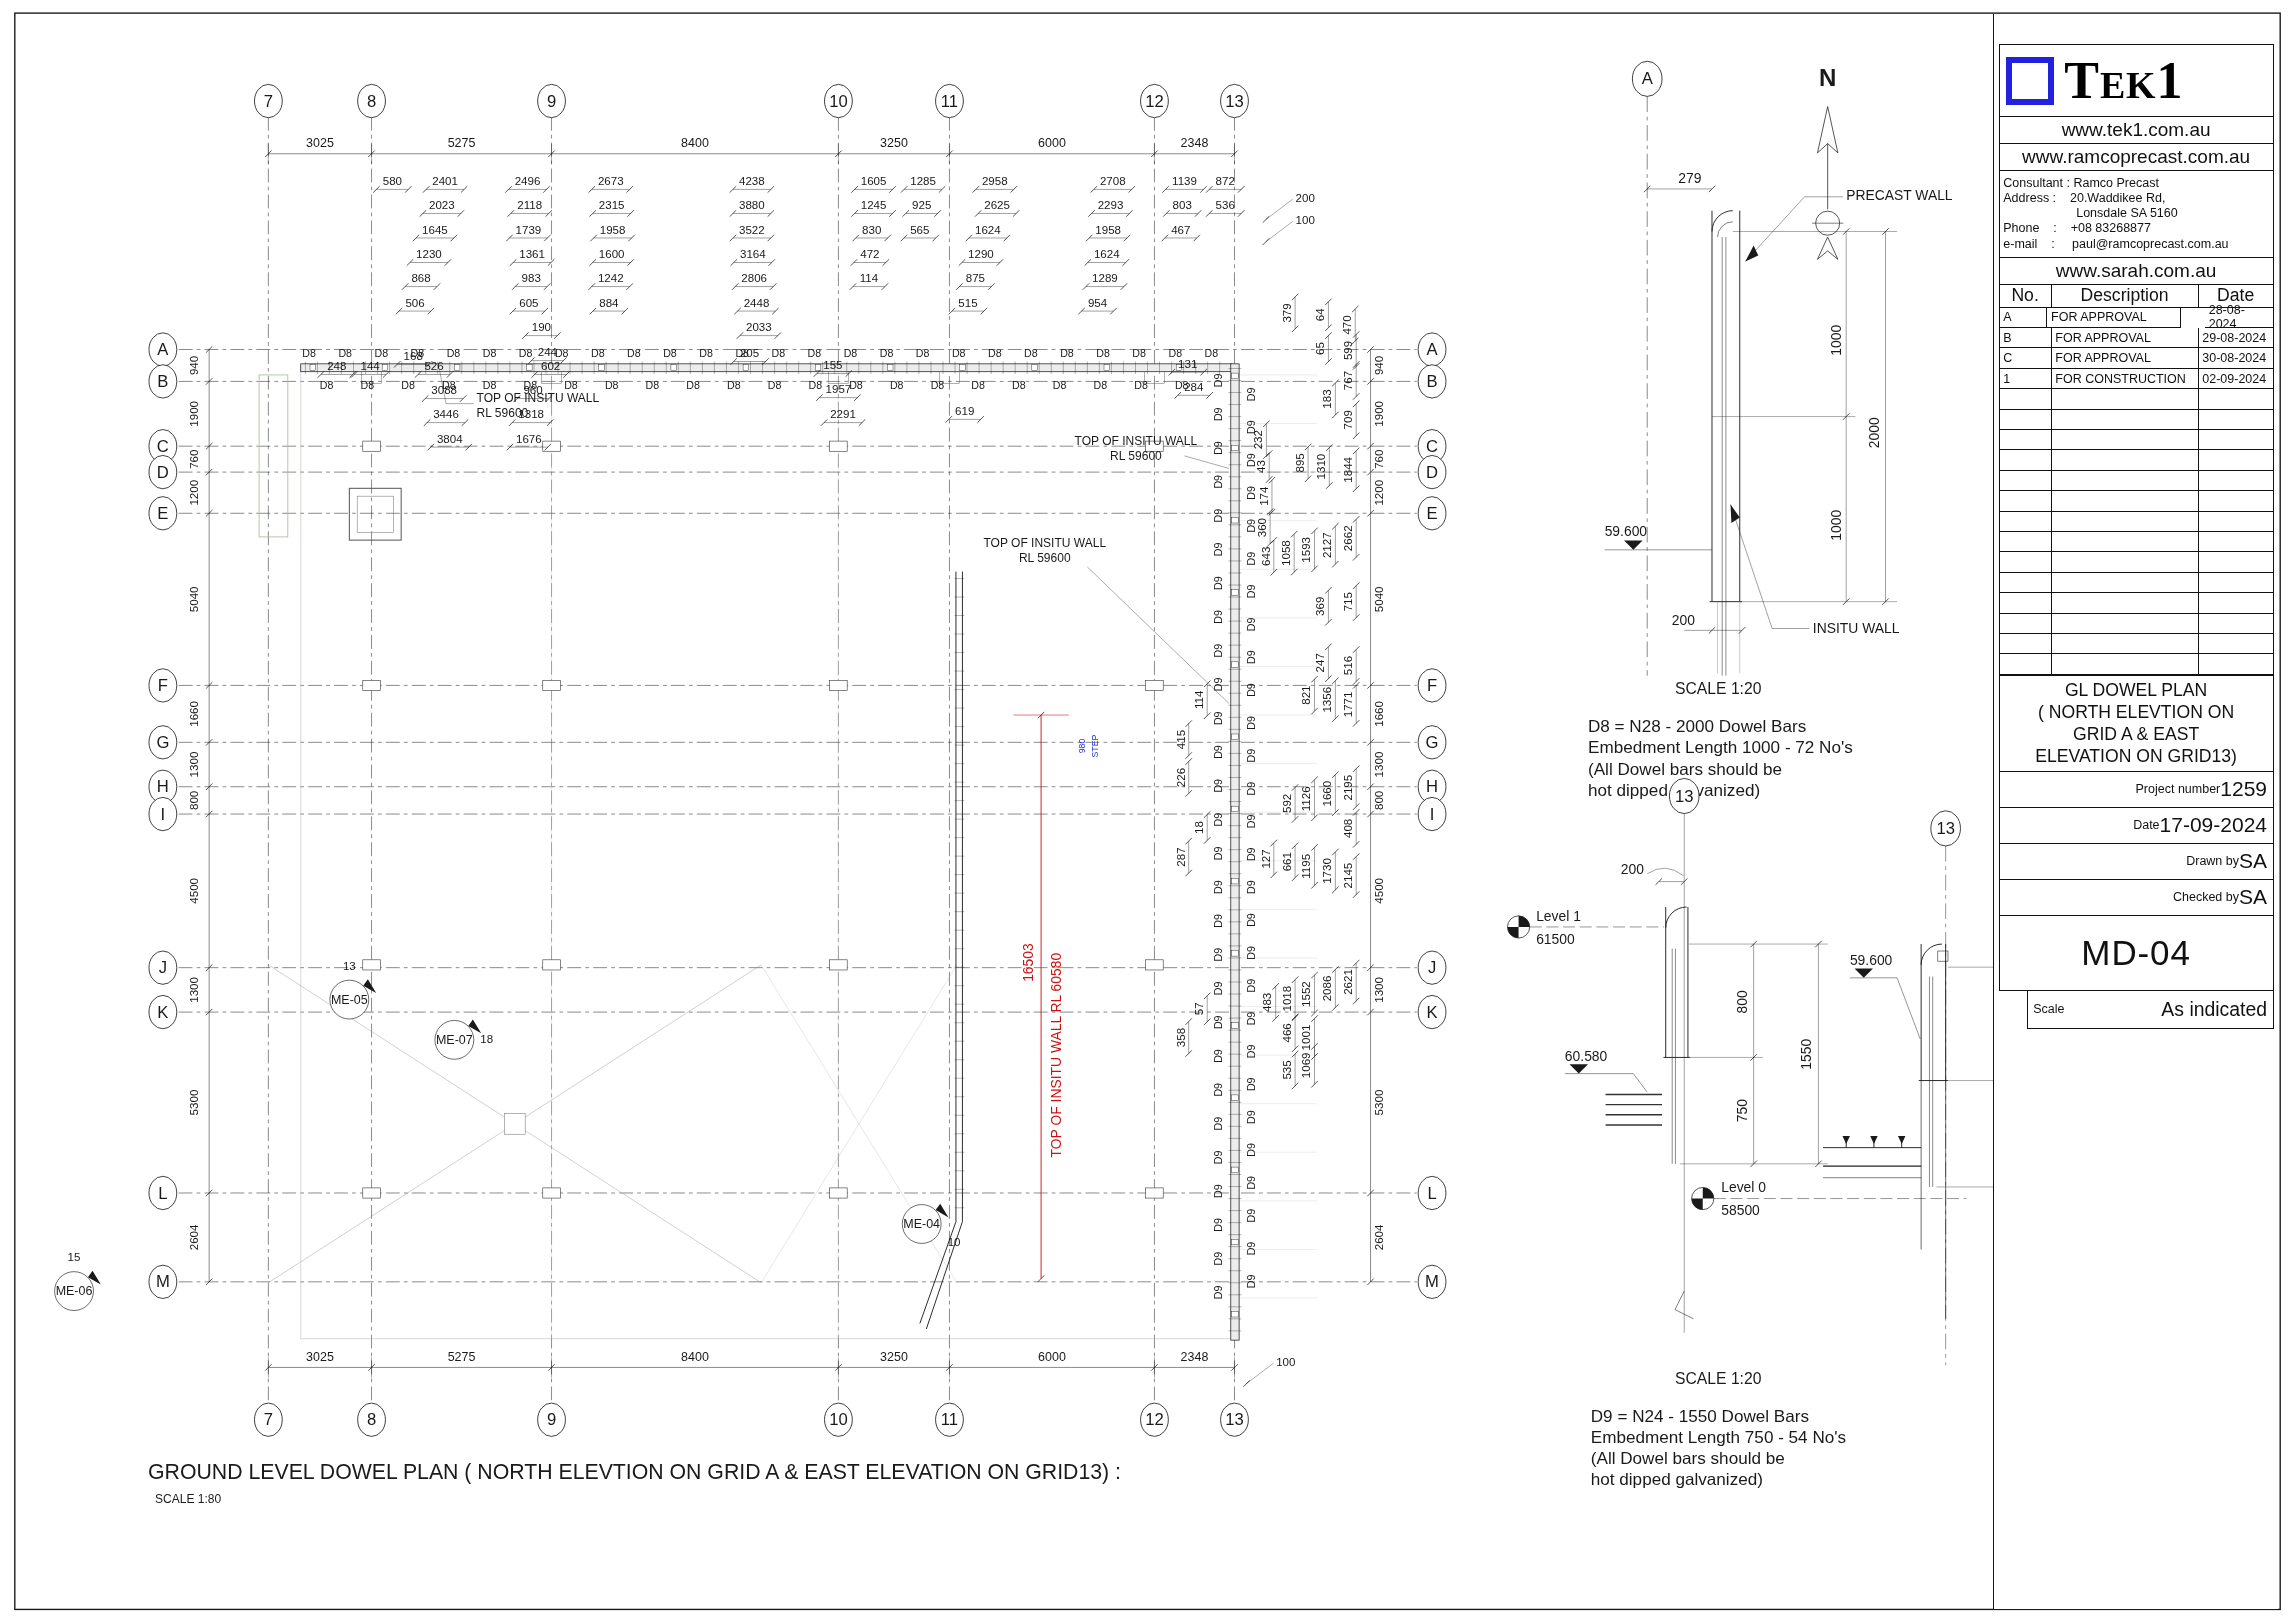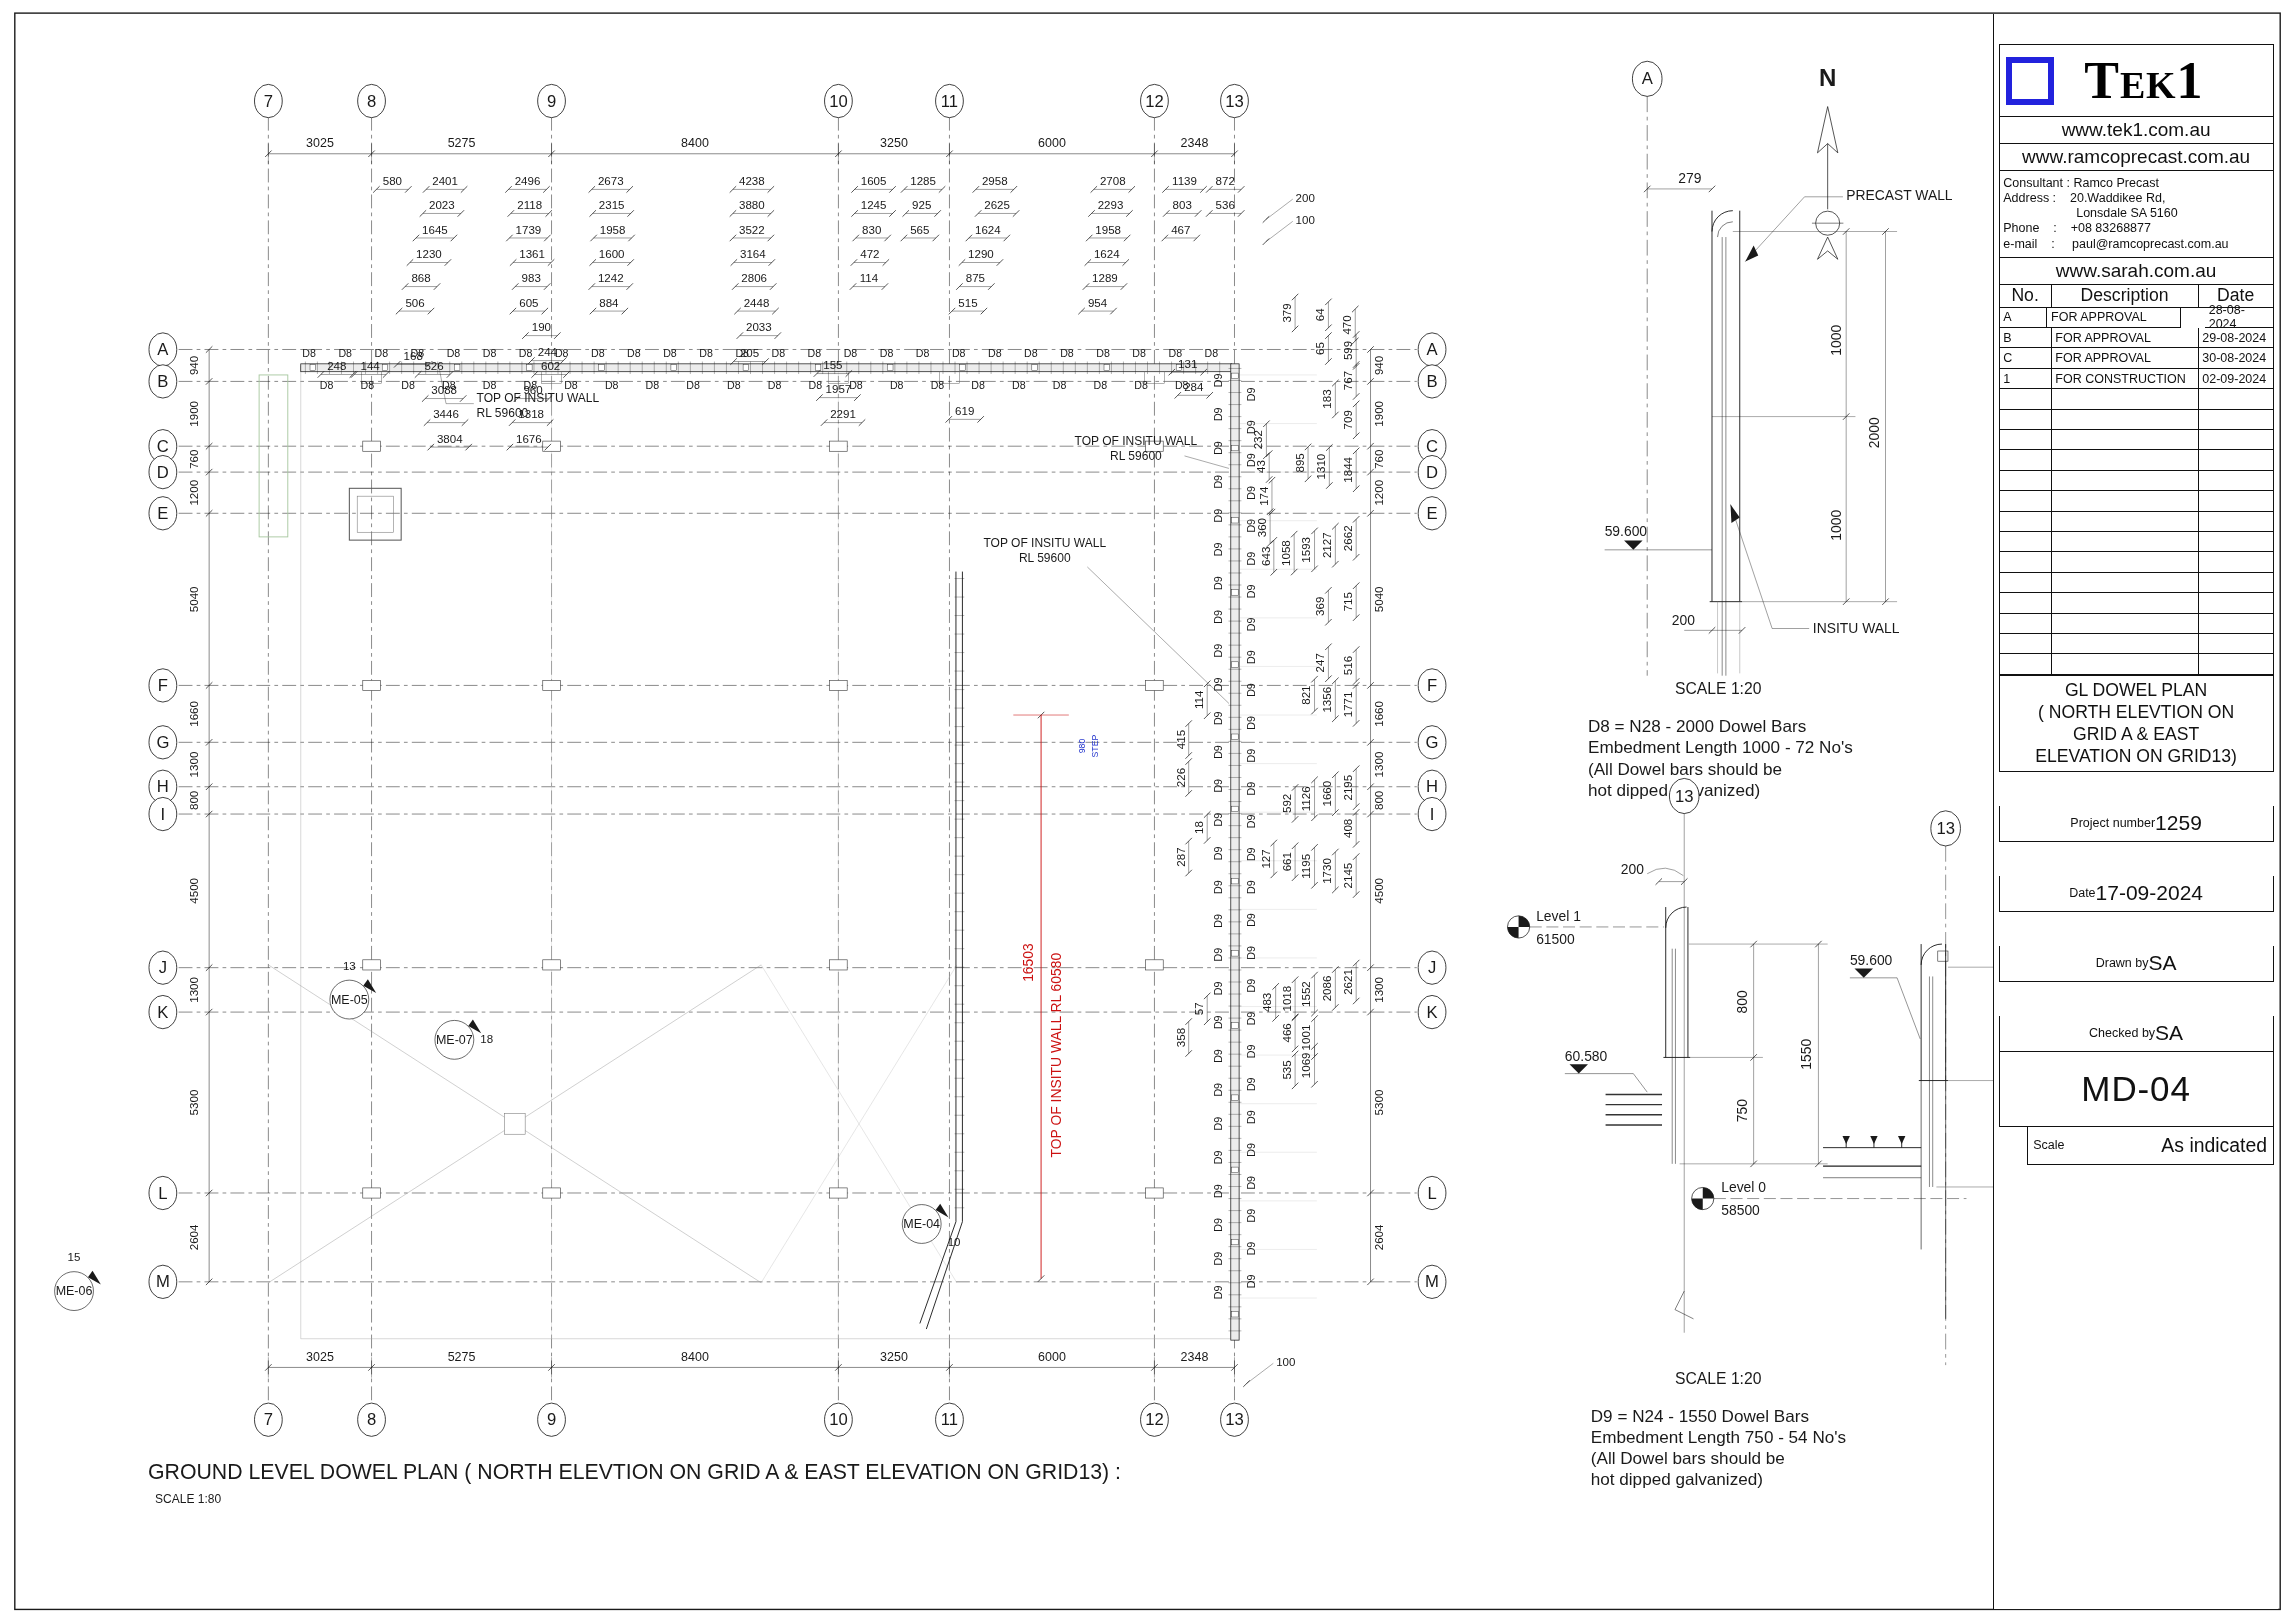--- a/index.html
+++ b/index.html
@@ -2,21 +2,21 @@
 <html style="font-size:7.4px"><head>
 <meta charset="utf-8">
 <style>
   html,body{margin:0;padding:0;background:#fff;}
   body{width:2295px;height:1623px;position:relative;font-family:"Liberation Sans",sans-serif;color:#111;overflow:hidden;}
   #sheet-svg{position:absolute;left:0;top:0;}
   
   .tb{position:absolute;left:1993px;top:14px;width:285px;height:1595px;border-left:1.4px solid #111;background:#fff;box-sizing:border-box;}
   .tb-inner{position:absolute;left:4.6px;top:30px;width:275px;box-sizing:border-box;}
   .tb-box{border:0.9px solid #111;box-sizing:border-box;background:#fff;}
-  .tek1-logo{height:73px;display:flex;align-items:center;padding-left:6.5px;gap:20px;}
+  .tek1-logo{height:73px;display:flex;align-items:center;padding-left:6.5px;}
   .tek1-sq{width:48px;height:48px;border:6.5px solid #2222dd;box-sizing:border-box;margin-right:10.2px;}
   .tek1-word{font-family:"Liberation Serif",serif;font-weight:bold;color:#000;letter-spacing:0.9px;}
   .tek1-word .big{font-size:52px;}
   .tek1-word .small{font-size:38px;}
   .tb-url{height:26px;border:0.9px solid #111;border-top:none;display:flex;align-items:center;justify-content:center;font-size:19px;}
   .tb-info{border:0.9px solid #111;border-top:none;padding:4.6px 3.7px;font-size:12.5px;line-height:15.3px;white-space:pre;}
   .ramco-logo{height:93px;border:0.9px solid #111;border-top:none;display:flex;align-items:center;padding-left:7.4px;}
   .ramco-txt{line-height:0.9;}
   .ramco-main{font-size:48px;font-weight:bold;font-family:"Liberation Sans",sans-serif;color:#1a1a1a;letter-spacing:0.9px;}
   .ramco-main .co{color:#d8232a;}
@@ -26,21 +26,21 @@
   .rev-table{border:0.9px solid #111;border-top:none;}
   .rev-row{display:flex;}
   .rev-c{border-right:0.9px solid #111;border-bottom:0.9px solid #111;box-sizing:border-box;padding:0.9px 3.7px;font-size:12.5px;display:flex;align-items:center;}
   .rev-c:last-child{border-right:none;}
   .rev-head .rev-c{font-size:17.6px;justify-content:center;font-weight:normal;}
   .c-no{width:52px;}
   .c-desc{width:147px;}
   .c-date{width:74px;justify-content:flex-start;}
   .client-box{height:69px;border:0.9px solid #111;border-top:none;display:flex;flex-direction:column;align-items:center;justify-content:center;font-size:17px;line-height:20.4px;text-align:center;}
   .sheet-title{height:95px;border:0.9px solid #111;border-top:none;display:flex;flex-direction:column;align-items:center;justify-content:center;font-size:17.6px;line-height:22px;text-align:center;}
-  .kv{height:35px;border:0.9px solid #111;border-top:none;display:flex;align-items:center;justify-content:center;padding:0 5.6px;margin-top:34px;}
+  .kv{height:35px;border:0.9px solid #111;border-top:none;display:flex;align-items:center;justify-content:flex-end;padding:0 5.6px;}
   .kv .k{font-size:12.5px;}
   .kv .v{font-size:21px;}
   .md-box{height:74px;border:0.9px solid #111;border-top:none;display:flex;align-items:center;justify-content:center;font-size:35px;letter-spacing:0.9px;}
   .scale-box{height:37px;border:0.9px solid #111;border-top:none;display:flex;align-items:center;justify-content:space-between;padding:0 5.6px;margin-left:28px;}
   .scale-box .k{font-size:12.5px;}
   .scale-box .v{font-size:19.4px;}
 </style>
 </head>
 <body>
 

